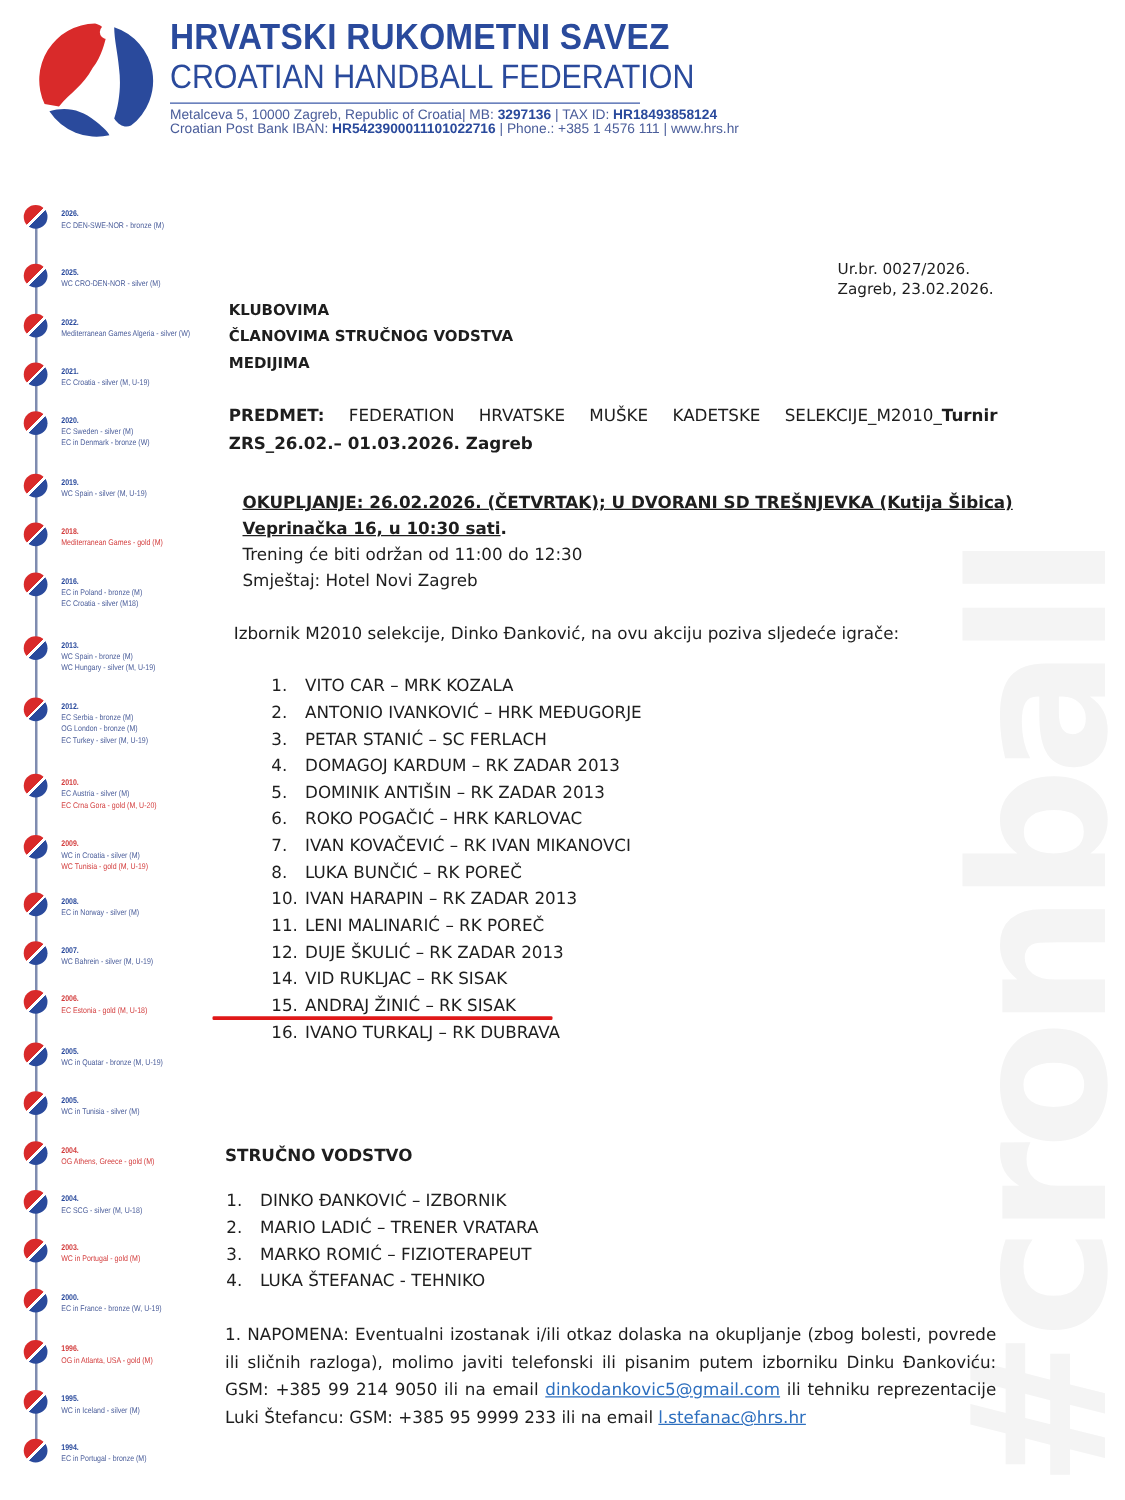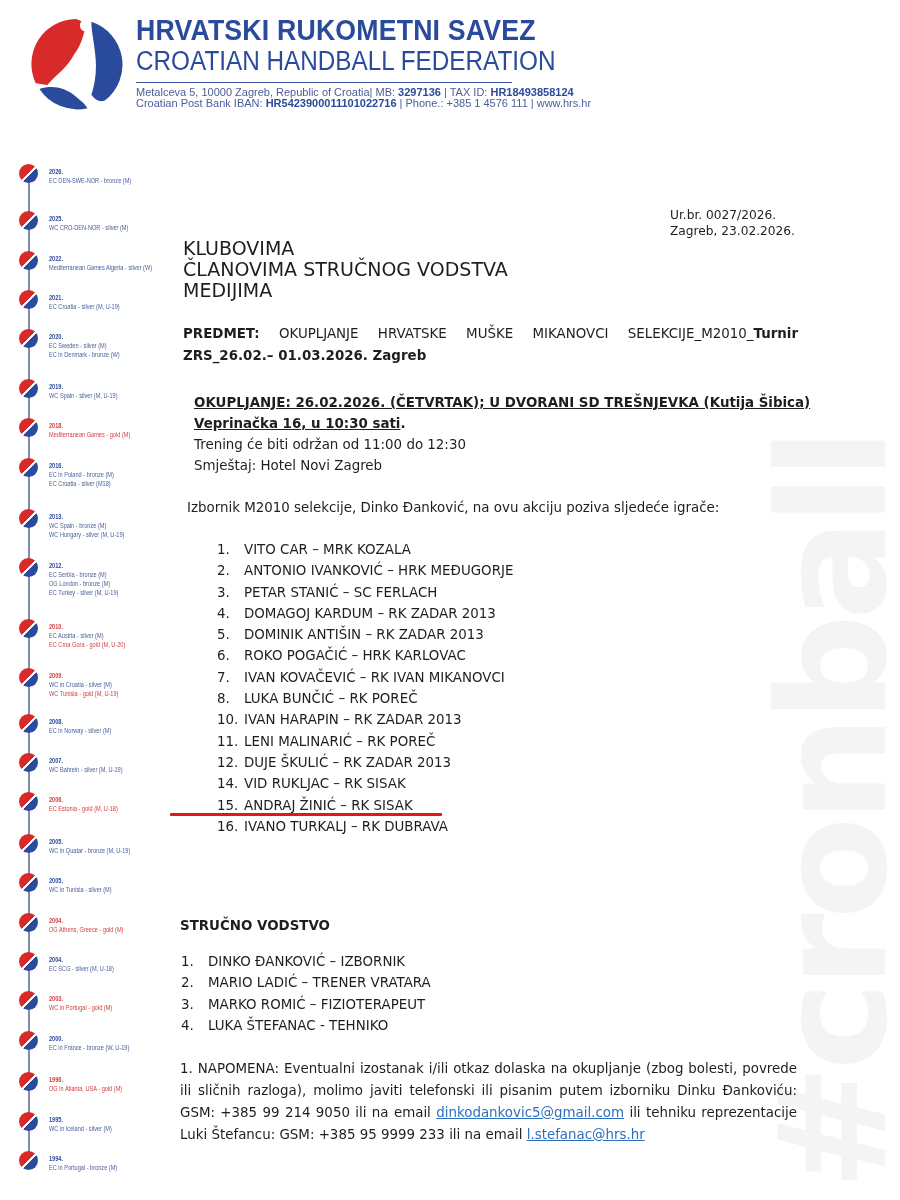--- a/index.html
+++ b/index.html
@@ -35,21 +35,21 @@
   .tl-text { position: absolute; left: 31px; top: 3px; font-size: 6.6px; line-height: 9px; color: #4a5d9a; white-space: nowrap;
     transform: scaleX(0.85); transform-origin: left; }
   .tl-year { font-weight: bold; color: #2a4a9c; }
   .tl-item.red .tl-year { color: #d33d3d; }
   .tl-line-red { color: #d33d3d; }
 
   
   .doc { position: absolute; left: 0; top: 0; width: 900px; height: 1040px; z-index: 2;
     font-family: "DejaVu Sans", sans-serif; font-size: 13.4px; color: #1e1e1e; }
   .ref { position: absolute; left: 670px; top: 207px; font-size: 12.2px; line-height: 16px; }
-  .recipients { position: absolute; left: 183px; top: 238px; font-weight: normal; font-size: 19px; line-height: 21px; }
+  .recipients { position: absolute; left: 183px; top: 238px; font-weight: bold; font-size: 12px; line-height: 21px; }
   .subject { position: absolute; left: 183px; top: 323px; width: 615px; line-height: 22px; text-align: justify; }
   .subject b { font-weight: bold; }
   .subject .word-space { word-spacing: 6px; }
   .gather { position: absolute; left: 194px; top: 392px; width: 620px; line-height: 21px; }
   .gather .u { font-weight: bold; text-decoration: underline; white-space: nowrap; }
   .intro { position: absolute; left: 187px; top: 500px; }
   .players { position: absolute; left: 181px; top: 539px; line-height: 21.3px; margin: 0; padding: 0; list-style: none; }
   .players li { white-space: nowrap; margin-left: 36px; }
   .num { display: inline-block; width: 27px; }
   .highlight-line { position: absolute; left: 170px; top: 813px; width: 272px; height: 3px; background: #e01818; border-radius: 1px; }
@@ -268,21 +268,21 @@
     <div>Zagreb, 23.02.2026.</div>
   </div>
 
   <div class="recipients">
     <div>KLUBOVIMA</div>
     <div>ČLANOVIMA STRUČNOG VODSTVA</div>
     <div>MEDIJIMA</div>
   </div>
 
   <div class="subject">
-    <b>PREDMET:</b><span class="word-space"> OKUPLJANJE HRVATSKE MUŠKE MIKANOVCI SELEKCIJE_M2010_</span><b>Turnir ZRS_26.02.– 01.03.2026. Zagreb</b>
+    <b>PREDMET:</b><span class="word-space"> FEDERATION HRVATSKE MUŠKE KADETSKE SELEKCIJE_M2010_</span><b>Turnir ZRS_26.02.– 01.03.2026. Zagreb</b>
   </div>
 
   <div class="gather">
     <div><span class="u">OKUPLJANJE: 26.02.2026. (ČETVRTAK); U DVORANI SD TREŠNJEVKA (Kutija Šibica)</span></div>
     <div><span class="u">Veprinačka 16,  u 10:30 sati</span><b>.</b></div>
     <div>Trening će biti održan od 11:00 do 12:30</div>
     <div>Smještaj: Hotel Novi Zagreb</div>
   </div>
 
   <div class="intro">Izbornik M2010 selekcije, Dinko Đanković, na ovu akciju poziva sljedeće igrače:</div>

